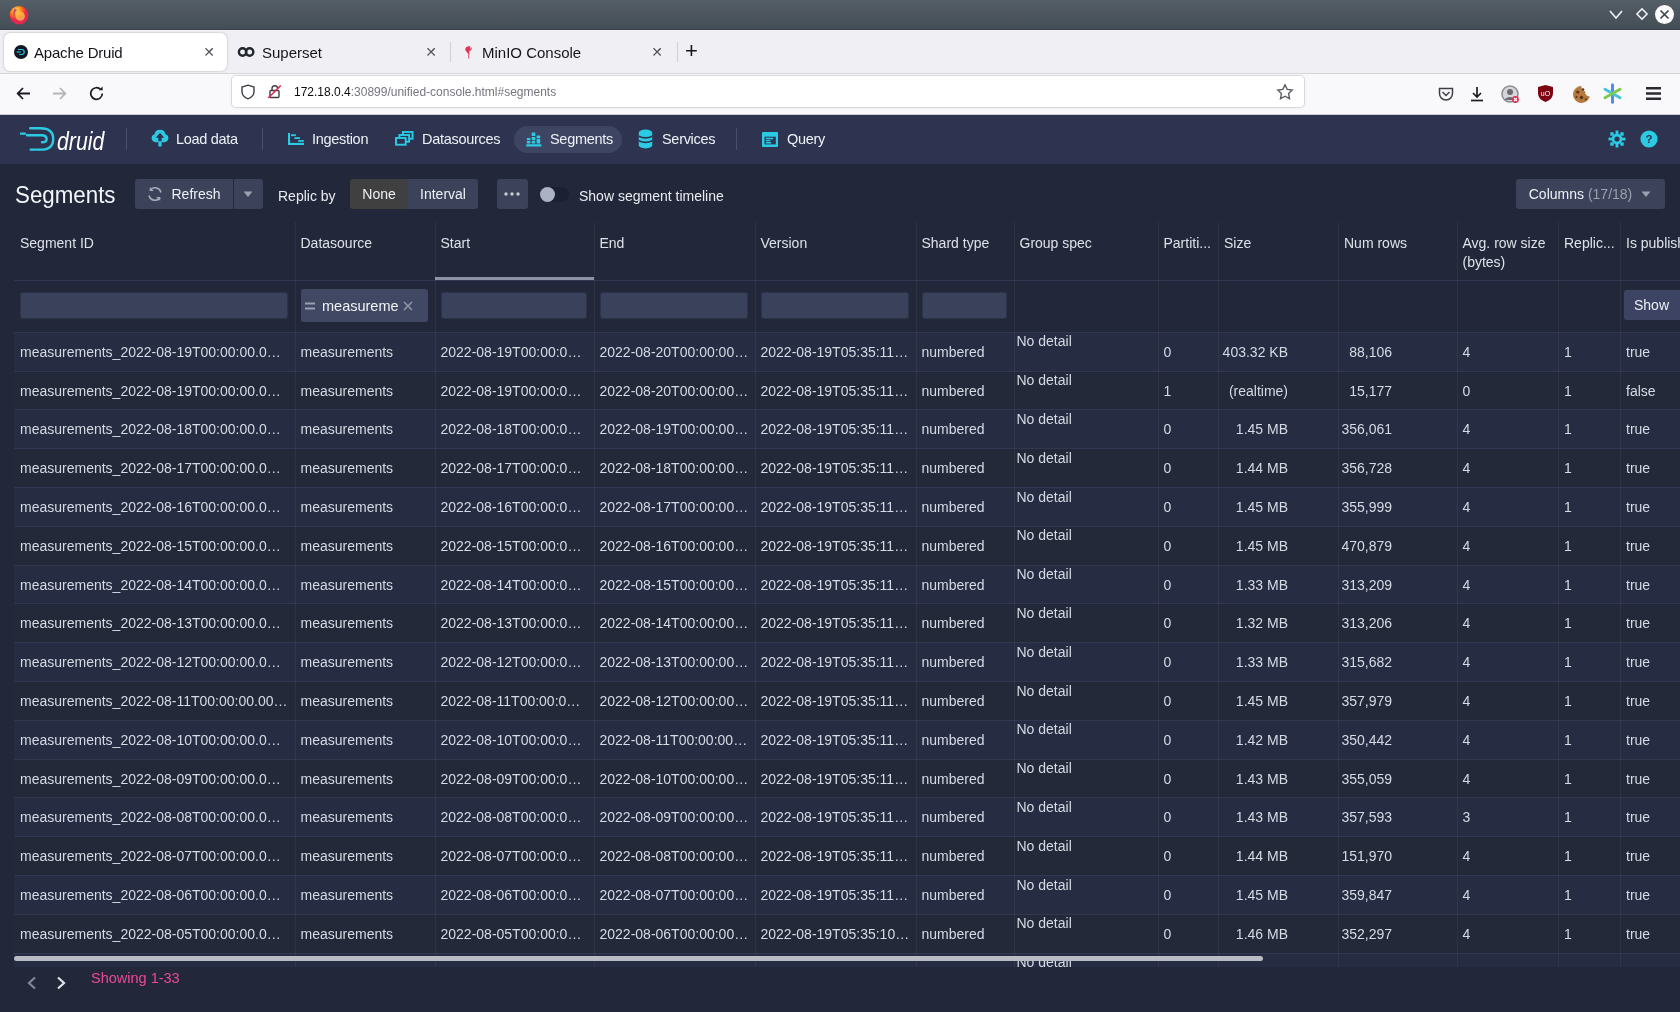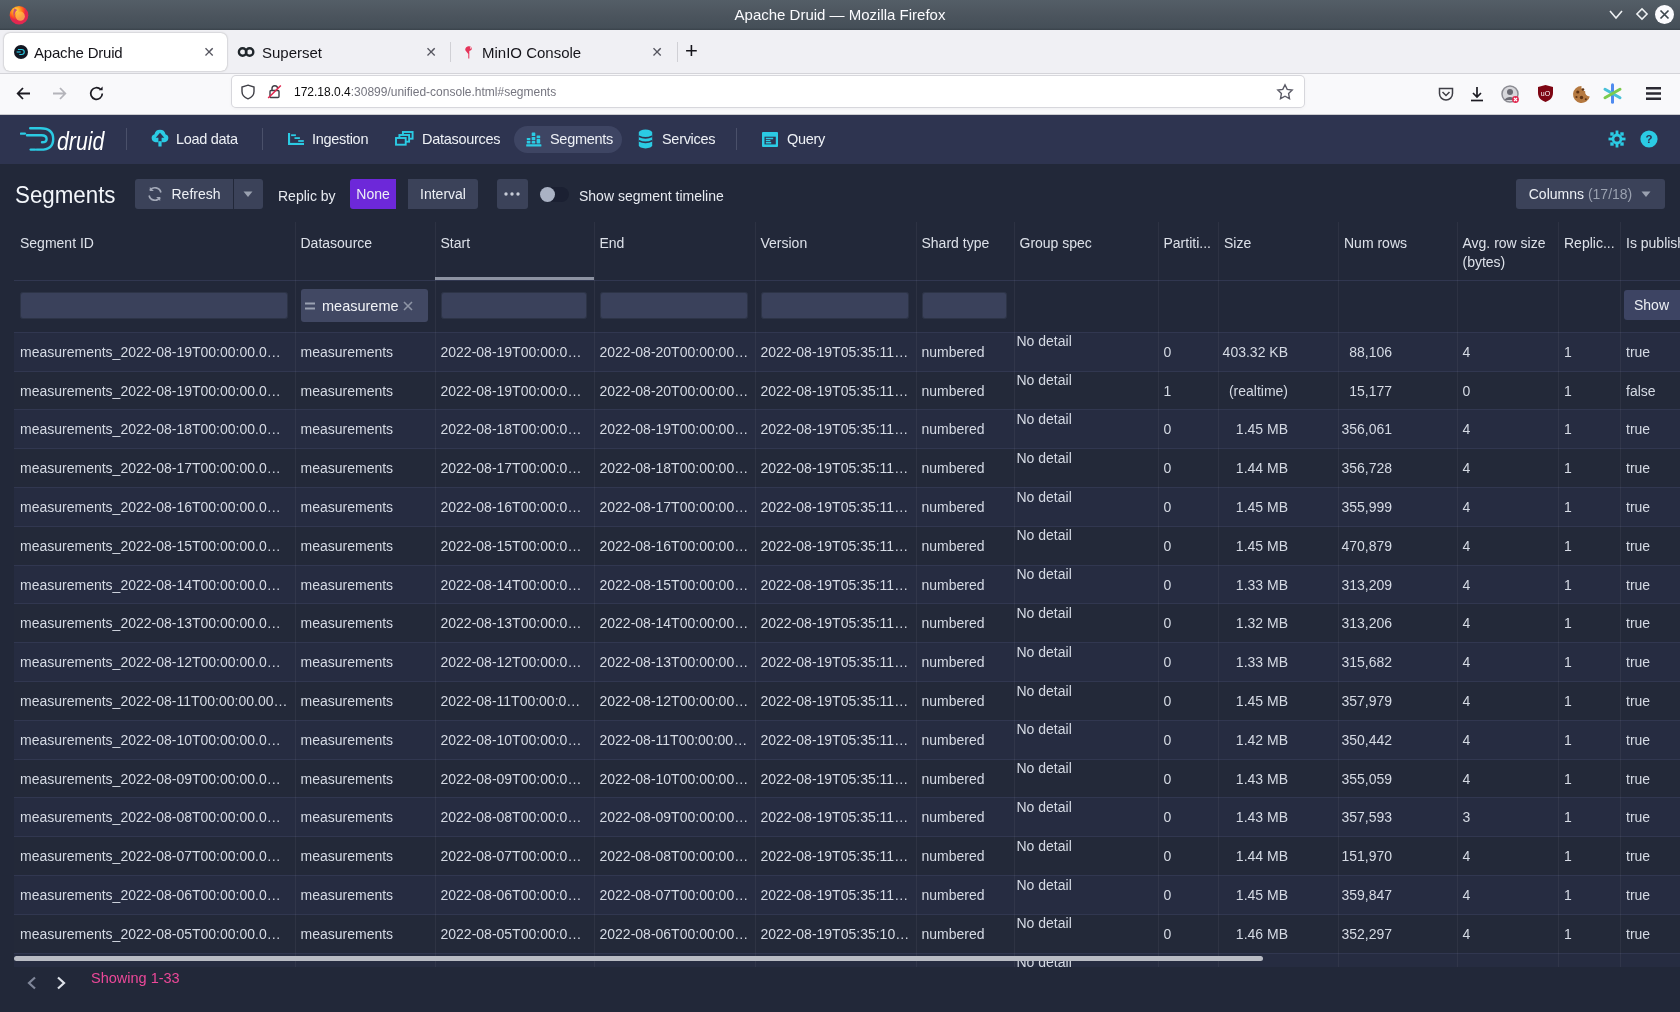--- a/index.html
+++ b/index.html
@@ -62,21 +62,20 @@
           <stop offset="0%" stop-color="#ffe14a"></stop>
           <stop offset="45%" stop-color="#ff9a1f"></stop>
           <stop offset="80%" stop-color="#ff4f1f"></stop>
           <stop offset="100%" stop-color="#e22850"></stop>
         </radialGradient>
       </defs>
     <circle cx="10" cy="10.2" r="9.3" fill="url(#fx1)"></circle>
     <path d="M5.5 3.5 C3.5 7 4 11.5 7 14 C4.8 11 5.3 7 8.5 5 Z" fill="#c03a84" opacity="0.85"></path>
     <circle cx="11.3" cy="11.2" r="4.6" fill="#ffc04d" opacity="0.75"></circle>
   </svg>
-  <div id="title">Apache Druid — Mozilla Firefox</div>
   <svg class="abs" style="left:1608px;top:9px" width="16" height="12" viewBox="0 0 16 12">
       <path d="M2 2l6 7 6-7" stroke="#eef1f3" stroke-width="1.6" fill="none"></path>
     </svg>
   <svg class="abs" style="left:1634px;top:6px" width="16" height="16" viewBox="0 0 16 16">
       <rect x="4.4" y="4.4" width="7.2" height="7.2" transform="rotate(45 8 8)" stroke="#eef1f3" stroke-width="1.5" fill="none"></rect>
     </svg>
   <svg class="abs" style="left:1654px;top:4px" width="21" height="21" viewBox="0 0 21 21">
       <circle cx="10.5" cy="10.5" r="9.5" fill="#fbfbfe"></circle>
       <path d="M6.5 6.5l8 8M14.5 6.5l-8 8" stroke="#3c464e" stroke-width="1.7"></path>
     </svg>
@@ -275,21 +274,21 @@
         <path d="M2.8 1v4h4z" fill="#a3a9b8"></path>
         <path d="M13.2 15v-4h-4z" fill="#a3a9b8"></path>
       </svg>
     Refresh</div>
   <div class="btn" style="left:234px;width:28.5px;border-radius:0 3px 3px 0">
     <svg width="12" height="8" viewBox="0 0 12 8">
         <path d="M1.5 1.5h9L6 7z" fill="#9aa1b0"></path>
       </svg>
     </div>
   <div id="grpby">Replic by</div>
-  <div class="btn" style="left:350px;width:46px;background:#6d28d9;border-radius:3px 0 0 3px">None</div>
+  <div class="btn" style="left:350px;width:58px;background:#404040;border-radius:3px 0 0 3px">None</div>
   <div class="btn" style="left:408px;width:70px;border-radius:0 3px 3px 0">Interval</div>
   <div class="btn" style="left:497px;width:30.5px">
     <svg width="16" height="4" viewBox="0 0 16 4">
         <circle cx="2" cy="2" r="1.7" fill="#c8cdd8"></circle>
         <circle cx="8" cy="2" r="1.7" fill="#c8cdd8"></circle>
         <circle cx="14" cy="2" r="1.7" fill="#c8cdd8"></circle>
       </svg>
     </div>
   <div class="abs" style="left:540.5px;top:23.5px;width:28.5px;height:14.5px;background:#1b2032;border-radius:8px">
     <div class="abs" style="left:-0.2px;top:-0.3px;width:15px;height:15px;border-radius:50%;background:#aab2c4"></div>

